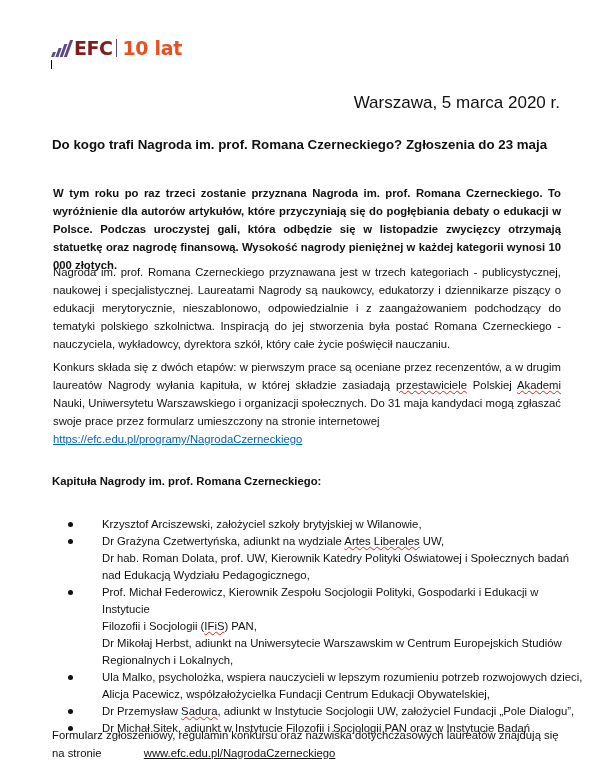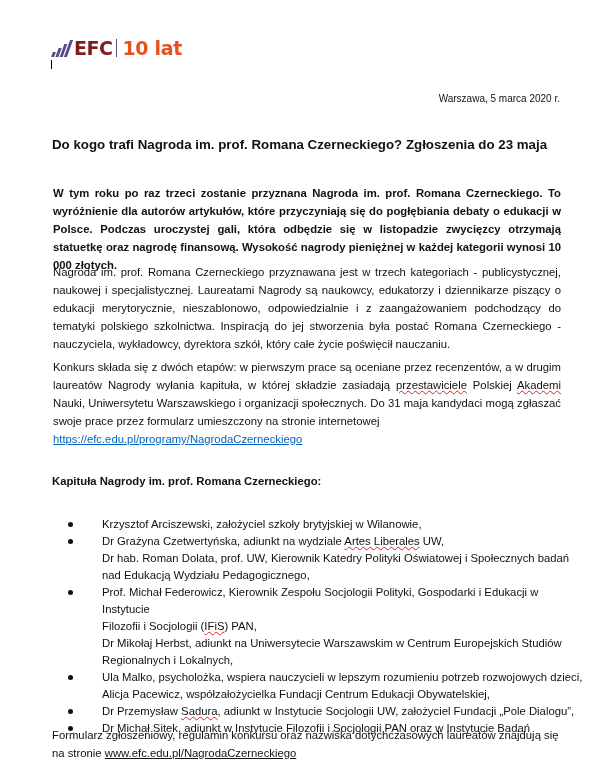--- a/index.html
+++ b/index.html
@@ -16,37 +16,37 @@
     .logo .marks span {
       display: inline-block; width: 3px; background: #5b4b8a;
       transform: skewX(-20deg); margin-right: 2px;
     }
     .logo .efc { color: #7f1d1d; font-size: 19px; letter-spacing: -0.5px; }
     .logo .sep { width: 1px; height: 18px; background: #5b4b8a; margin: 0 5px 0 4px; }
     .logo .lat { color: #e8501f; font-size: 19px; letter-spacing: -0.3px; }
     .cursor { position: absolute; left: 51px; top: 60px; width: 1px; height: 9px; background: #000; }
 
     .date {
-      position: absolute; right: 40px; top: 93px; font-size: 10px;
+      position: absolute; right: 40px; top: 93px; font-size: 17px;
     }
     .title {
       position: absolute; left: 52px; top: 137px; width: 520px;
       font-size: 13.3px; font-weight: bold; white-space: nowrap;
     }
     .para {
       position: absolute; left: 52px; width: 508px;
       font-size: 11.3px; line-height: 18px; text-align: justify;
       margin: 1px;
     }
     .para.bold { font-weight: bold; }
     .p1 { top: 183px; }
     .p2 { top: 262px; }
     .p3 { top: 357px; }
     .link { color: #0563c1; text-decoration: underline; }
-    .link-plain { color: #111; text-decoration: underline; }
+    .link-plain { color: #111; text-decoration: underline; margin-left: 39px; }
     .squig { text-decoration: underline wavy #e02020; text-decoration-thickness: 1px; }
     .last-line-justify { text-align-last: justify; }
 
     .kap-head {
       position: absolute; left: 52px; top: 475px; font-size: 11.3px; font-weight: bold;
     }
     .list {
       position: absolute; left: 52px; top: 500px; width: 520px;
       font-size: 11.3px; line-height: 17px; margin: 16px; padding: 0; list-style: none;
     }

